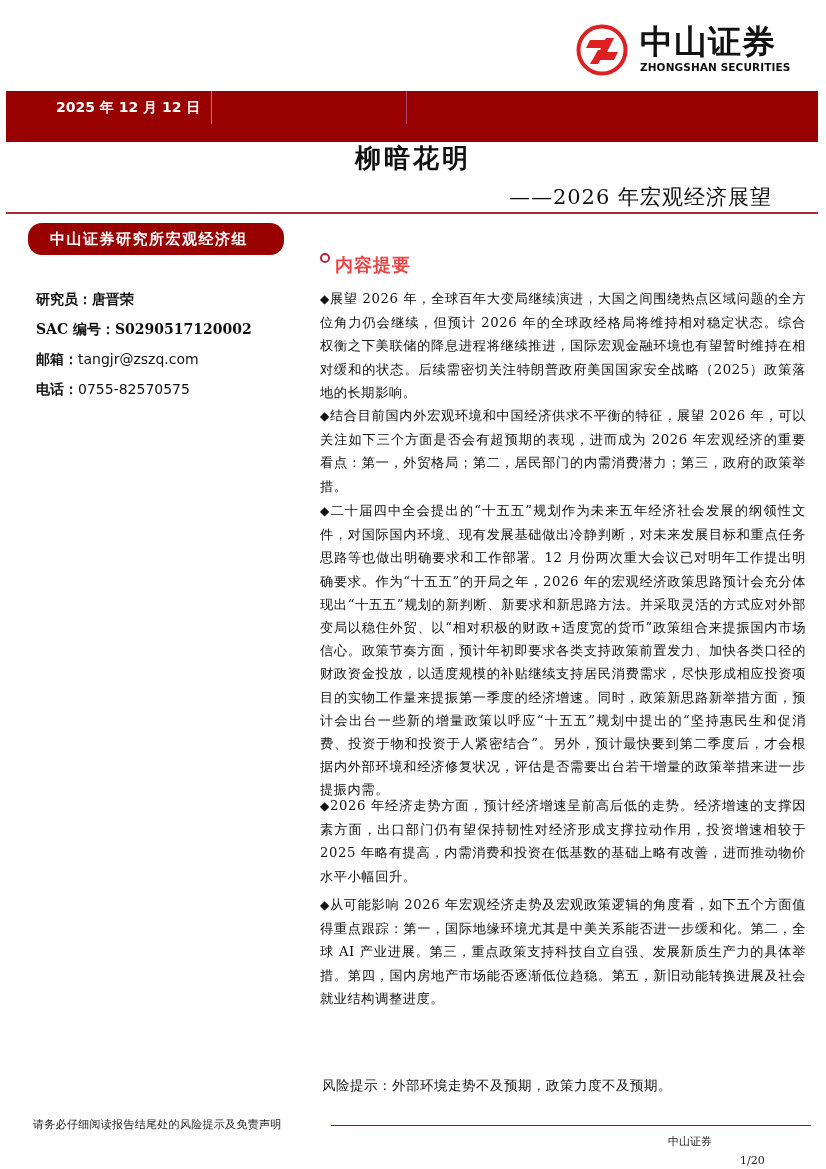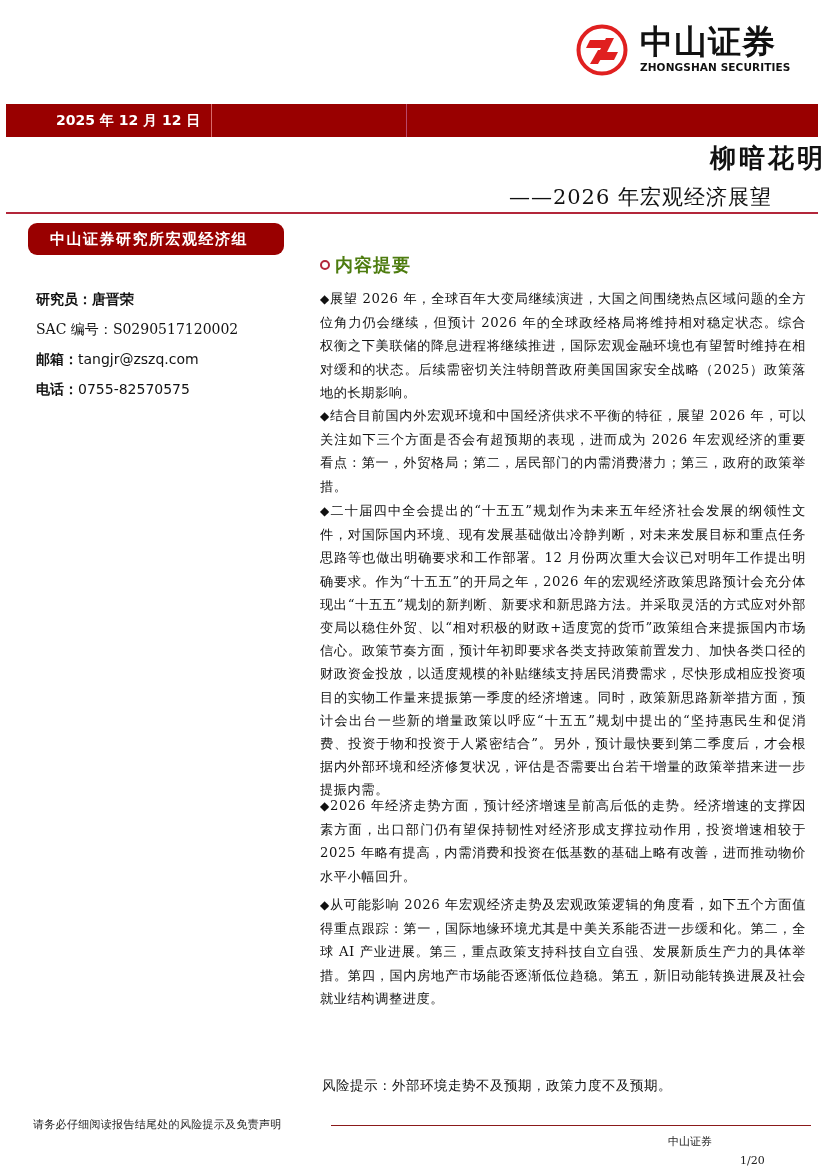--- a/index.html
+++ b/index.html
@@ -8,44 +8,44 @@
 
   
   .logo { position: absolute; left: 576px; top: 20px; width: 230px; height: 58px; }
   .logo-mark { position: absolute; left: 0; top: 4px; width: 52px; height: 52px; }
   .logo-cn { position: absolute; left: 64px; top: 2px; font-family: "DejaVu Sans", sans-serif;
              font-weight: bold; font-size: 33px; letter-spacing: 1px; color: #111; line-height: 40px; }
   .logo-en { position: absolute; left: 64px; top: 41px; font-family: "DejaVu Sans", sans-serif;
              font-weight: bold; font-size: 10.5px; color: #111; letter-spacing: 0.1px; white-space: nowrap; }
 
   
-  .hbar { position: absolute; left: 6px; top: 104px; width: 812px; height: 33px; background: #990000; }
+  .hbar { position: absolute; left: 6px; top: 91px; width: 812px; height: 51px; background: #990000; }
   .hbar .div1 { position: absolute; left: 205px; top: 0; width: 1px; height: 33px; background: #d86a6a; }
   .hbar .div2 { position: absolute; left: 400px; top: 0; width: 1px; height: 33px; background: #b8476a; }
   .hbar-date { position: absolute; left: 50px; top: 0; line-height: 33px; color: #fff;
                font-family: "DejaVu Sans", sans-serif; font-weight: bold; font-size: 14px; }
   .hbar-type { position: absolute; right: 14px; top: 0; line-height: 33px; color: #fff;
                font-family: "DejaVu Serif", serif; font-weight: bold; font-size: 14px; }
 
-  .title { position: absolute; left: 0; width: 826px; top: 140px; text-align: right;
+  .title { position: absolute; left: 0; width: 826px; top: 140px; text-align: center;
            font-size: 26px; font-weight: bold; letter-spacing: 3px; line-height: 36px; }
   .subtitle { position: absolute; right: 54px; top: 182px; font-size: 21px; line-height: 30px; letter-spacing: 1px; }
   .rule-top { position: absolute; left: 6px; top: 212px; width: 812px; height: 2px; background: #b3263a; }
 
   
   .group-box { position: absolute; left: 28px; top: 223px; width: 256px; height: 32px; background: #990000;
-               border-radius: 9px; color: #fff; font-weight: bold; font-size: 15px; line-height: 32px;
+               border-radius: 14px; color: #fff; font-weight: bold; font-size: 15px; line-height: 32px;
                text-indent: 22px; letter-spacing: 1.5px; }
   .info { position: absolute; left: 36px; font-size: 14px; font-weight: bold; line-height: 20px; white-space: nowrap; margin-top: 8px; }
   .info .v-sans { font-family: "DejaVu Sans", sans-serif; font-weight: normal; font-size: 14px; }
-  .info .v-serif { font-family: "DejaVu Serif", serif; font-weight: normal; }
+  .info .v-serif { font-family: "DejaVu Serif", serif; font-weight: bold; }
 
   
-  .sec-head { position: absolute; left: 320px; top: 253px; color: #4d7c0f; font-weight: bold; font-size: 18px;
-              line-height: 24px; letter-spacing: 1px; display: flex; align-items: center; }
+  .sec-head { position: absolute; left: 320px; top: 253px; color: #ef4444; font-weight: bold; font-size: 18px;
+              line-height: 24px; letter-spacing: 1px; display: flex; }
   .ring { display: inline-block; width: 6px; height: 6px; border: 2.5px solid #b3263a; border-radius: 50%; margin-right: 5px; }
 
   .para { position: absolute; left: 320px; width: 486px; font-size: 13.2px; line-height: 23.2px;
           text-align: justify; letter-spacing: 0.6px; }
   .para .bullet { font-family: "DejaVu Sans", sans-serif; font-size: 12px; }
 
   .risk { position: absolute; left: 322px; top: 1033px; font-size: 13.5px; font-weight: normal; letter-spacing: 0.5px; margin-top: 44px; }
 
   
   .foot-note { position: absolute; left: 33px; top: 1117px; font-size: 11px; letter-spacing: 0.3px; color: #222; }

